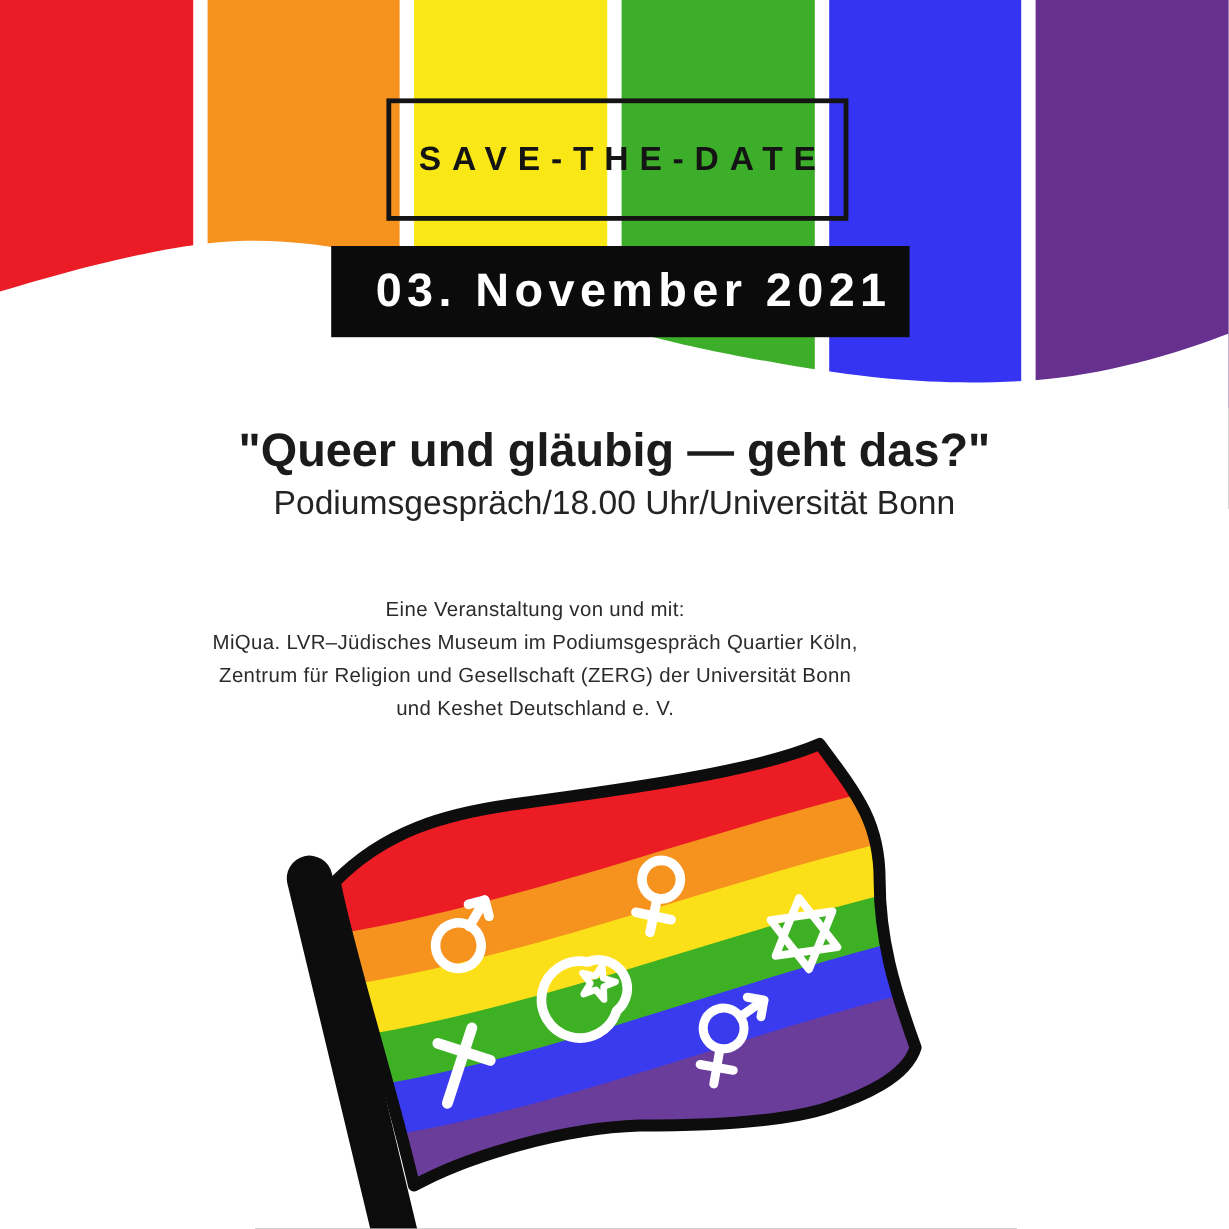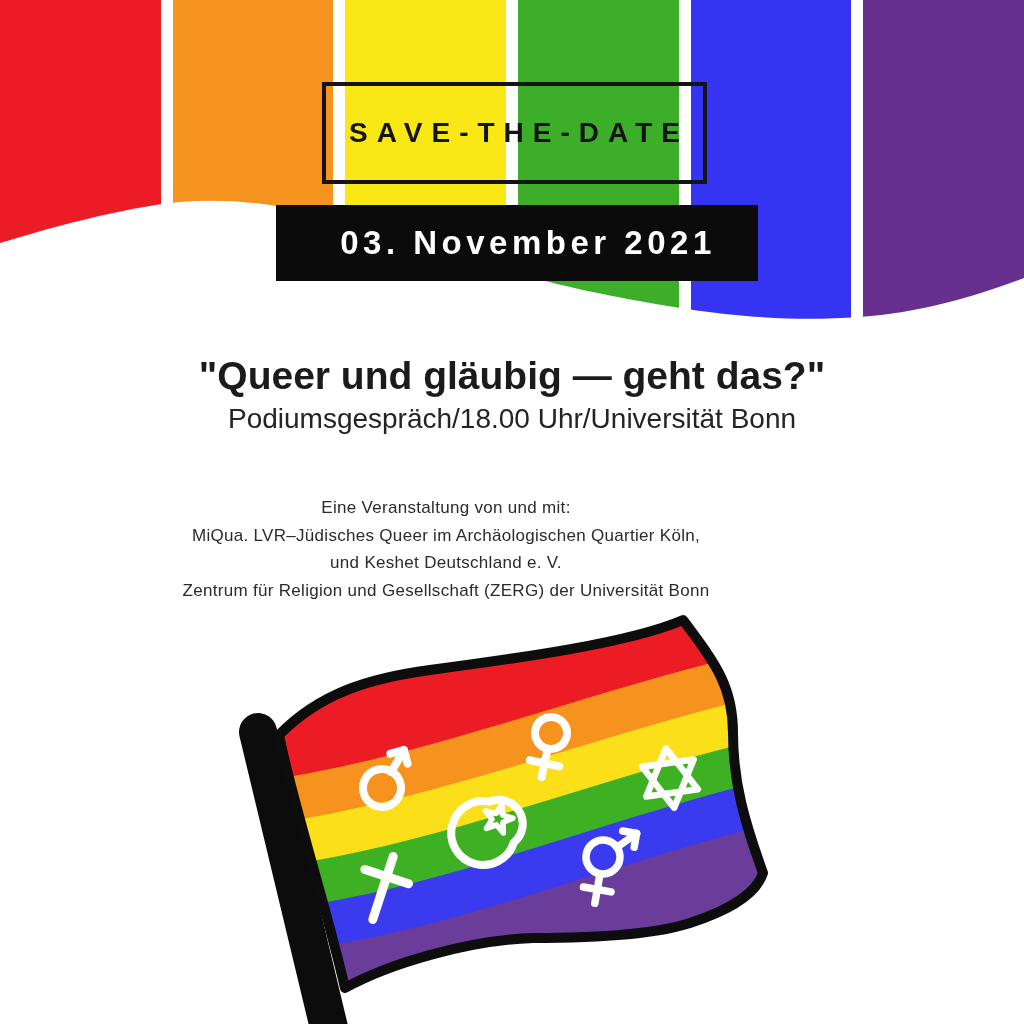--- a/index.html
+++ b/index.html
@@ -17,21 +17,21 @@
     position:absolute;left:322px;top:82px;width:385px;height:102px;
     border:4px solid #141414;box-sizing:border-box;
     display:flex;align-items:center;justify-content:center;
     font-size:28px;font-weight:bold;letter-spacing:9px;padding-left:9px;
     color:#141414;white-space:nowrap;
   }
   .date-box{
     position:absolute;left:276px;top:205px;width:482px;height:76px;
     background:#0B0B0B;
     display:flex;align-items:center;justify-content:center;
-    font-size:33px;font-weight:bold;letter-spacing:4.5px;padding-left:22px;
+    font-size:39px;font-weight:bold;letter-spacing:4.5px;padding-left:22px;
     color:#FFFFFF;white-space:nowrap;box-sizing:border-box;
   }
   
   .title{
     position:absolute;left:0;top:356px;width:1024px;text-align:center;
     font-size:39px;font-weight:bold;line-height:40px;color:#1B1B1B;
   }
   .subtitle{
     position:absolute;left:0;top:398px;width:1024px;text-align:center;
     font-size:28px;font-weight:normal;line-height:42px;color:#242424;
@@ -70,23 +70,23 @@
     <div class="date-box">
       <span>03. November 2021</span>
     </div>
   </div>
 
   <div class="title">"Queer und gläubig — geht das?"</div>
   <div class="subtitle">Podiumsgespräch/18.00 Uhr/Universität Bonn</div>
 
   <div class="orgs">
     <div>Eine Veranstaltung von und mit:</div>
-    <div>MiQua. LVR–Jüdisches Queer im Archäologischen Quartier Köln,</div>
+    <div>MiQua. LVR–Jüdisches Museum im Podiumsgespräch Quartier Köln,</div>
+    <div>Zentrum für Religion und Gesellschaft (ZERG) der Universität Bonn</div>
     <div>und Keshet Deutschland e. V.</div>
-    <div>Zentrum für Religion und Gesellschaft (ZERG) der Universität Bonn</div>
   </div>
 
   <svg class="flag" viewBox="0 0 560 416" aria-hidden="true">
     <defs>
       <clipPath id="cloth-clip">
         <path d="M49,127 C90,85 140,70 200,62 C290,50 400,35 453,12
                  C485,55 503,78 503,125 C503,175 515,215 533,265
                  C525,290 490,305 460,315 C420,328 350,330 303,330
                  C240,332 160,355 115,380 C98,305 60,185 49,127 Z"></path>
       </clipPath>

